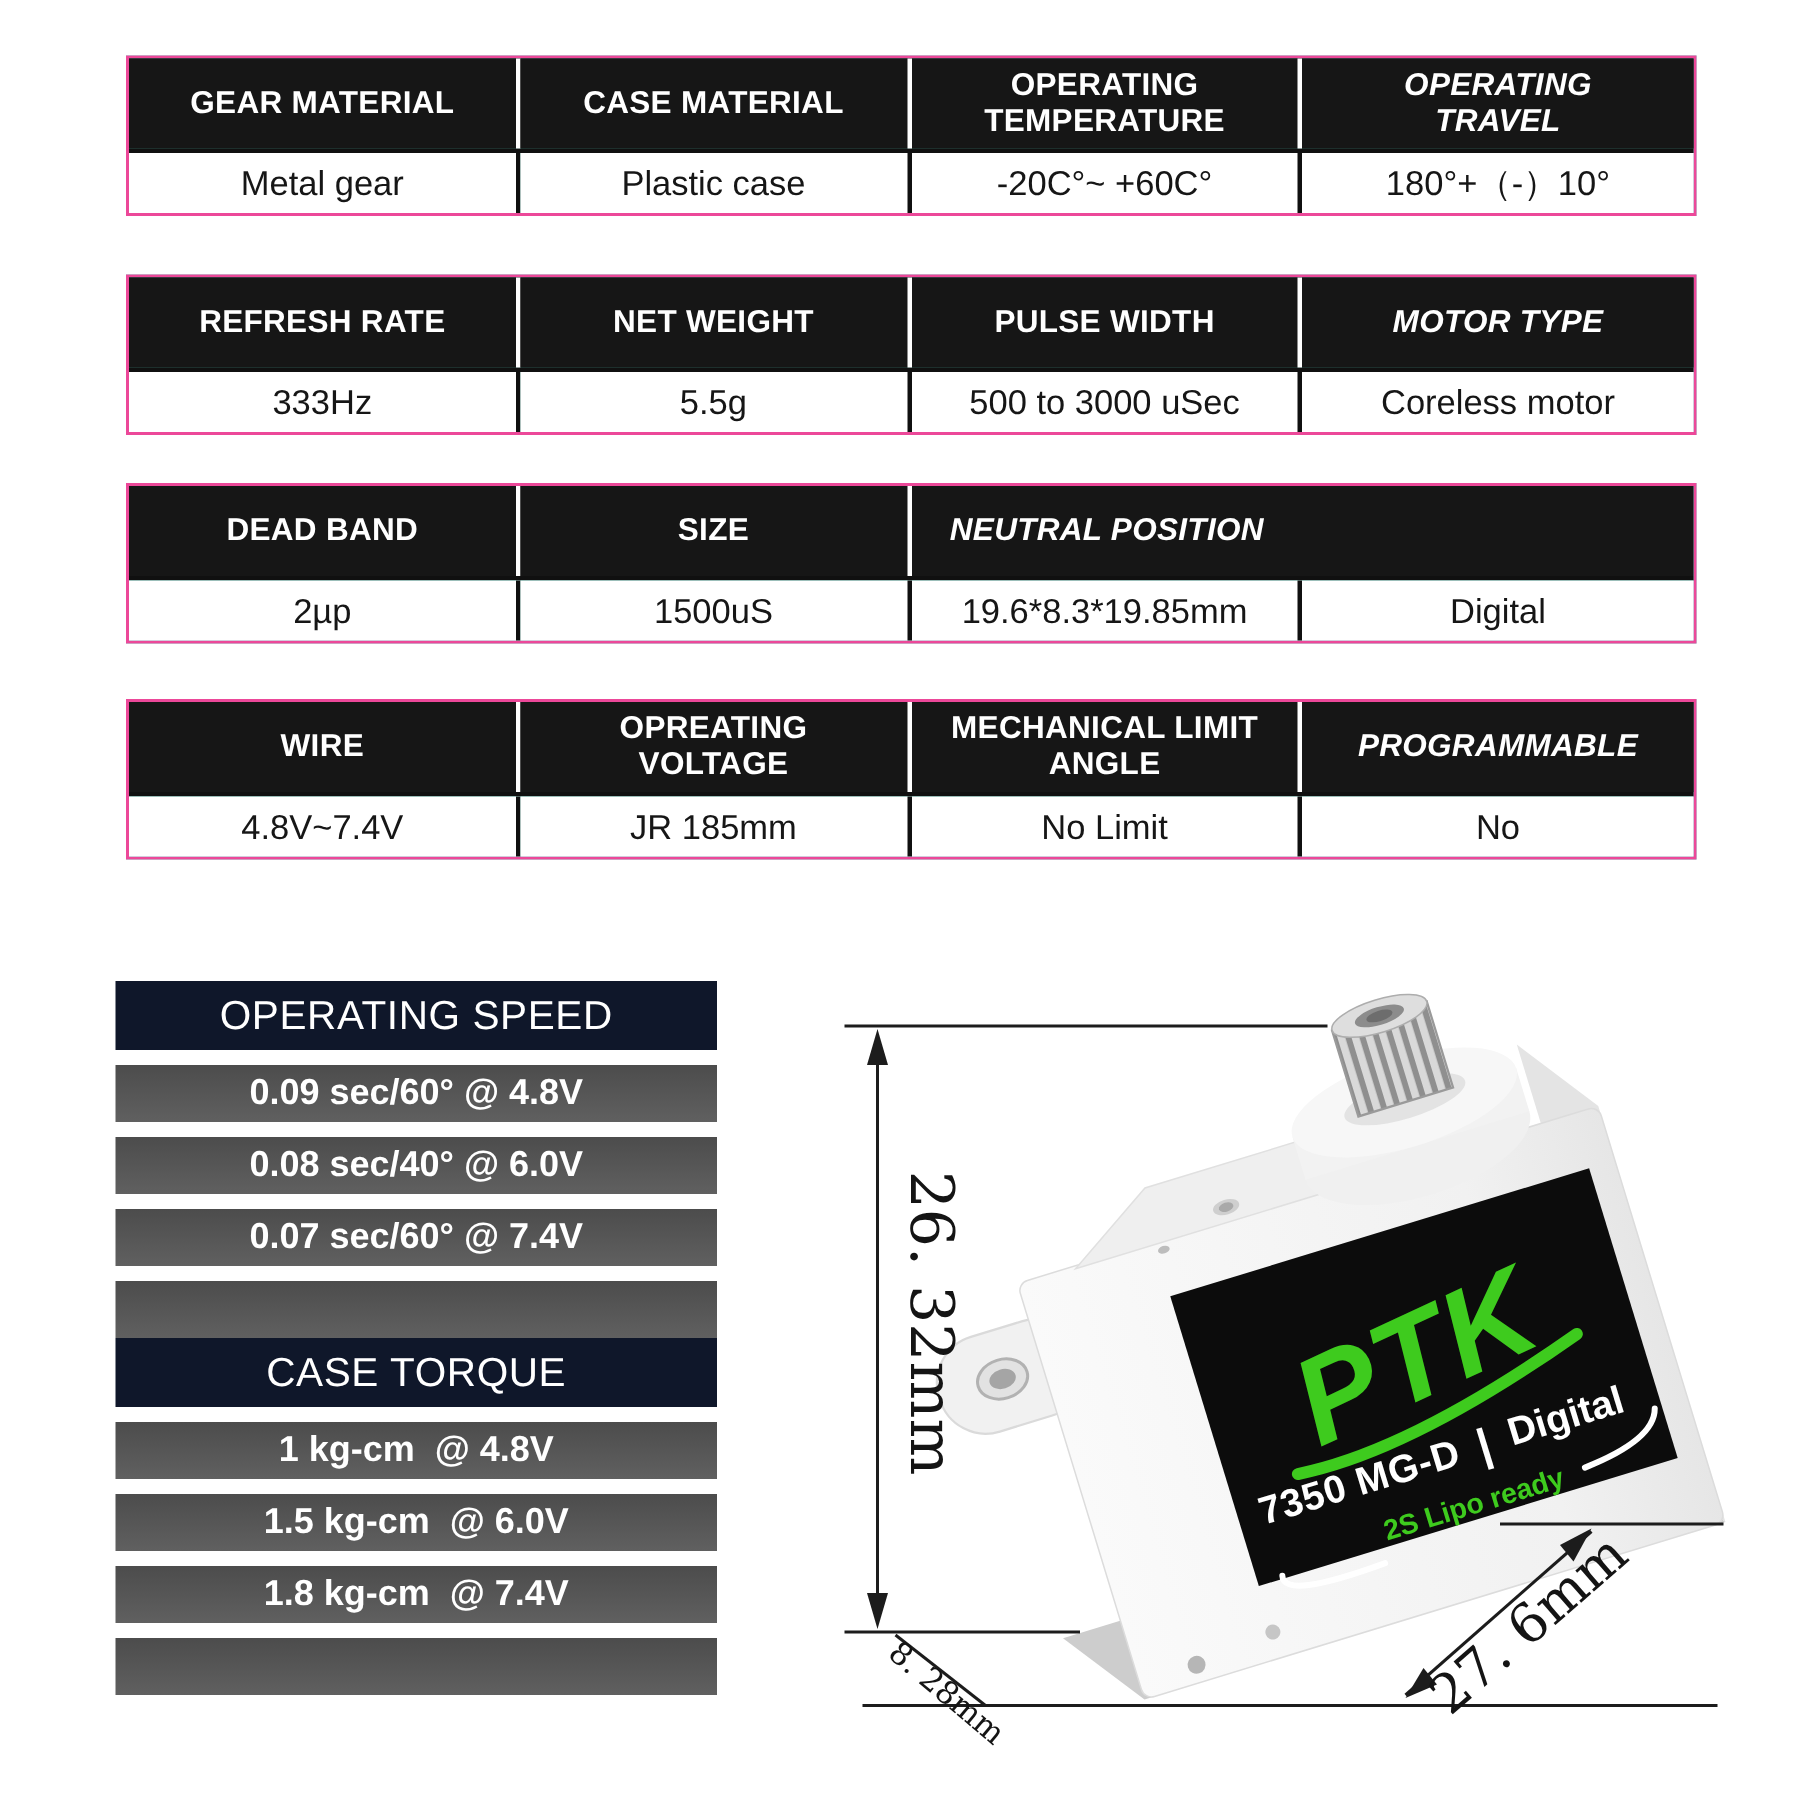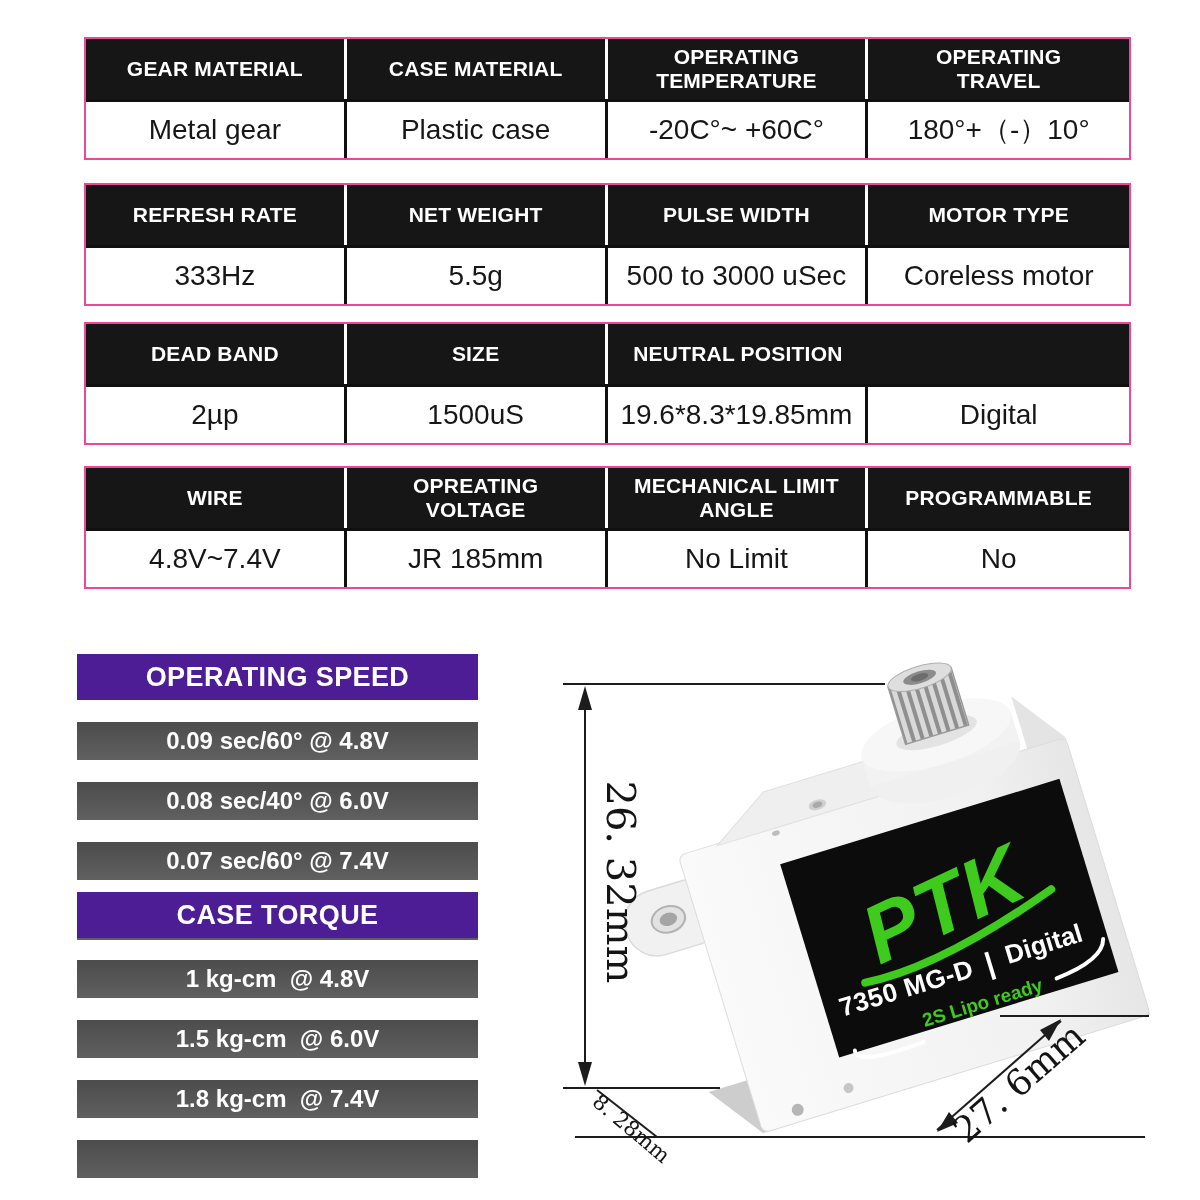--- a/index.html
+++ b/index.html
@@ -5,31 +5,31 @@
   html,body{margin:0;padding:0;background:#ffffff;}
   .page{position:relative;width:1200px;height:1200px;background:#ffffff;overflow:hidden;
         font-family:"Liberation Sans", sans-serif;}
 
   
   .spec-table{position:absolute;left:84px;width:1043px;border:2px solid #ec4899;background:#5eead4;}
   .hrow{display:grid;grid-template-columns:repeat(4,1fr);background:#161616;}
   .hcell{height:60px;display:flex;align-items:center;justify-content:center;text-align:center;
          color:#ffffff;font-weight:bold;font-size:21px;line-height:1.12;background:#161616;
          border-right:3px solid #ffffff;padding:0 24px;letter-spacing:.2px;}
-  .hcell:last-child{border-right:none;}
+  .hcell:last-child{border-right:none;font-style:italic;}
   .vrow{display:grid;grid-template-columns:repeat(4,1fr);border-top:3px solid #101010;}
-  .vcell{height:56px;display:flex;align-items:center;justify-content:center;font-size:28px;
+  .vcell{height:40px;display:flex;align-items:center;justify-content:center;font-size:23px;
          color:#161616;background:#ffffff;border-right:3px solid #101010;white-space:pre;}
   .vcell:last-child{border-right:none;}
 
   
   .dark-table{position:absolute;left:77px;width:401px;}
-  .dark-title{height:46px;background:#4c1d95;color:#ffffff;font-weight:bold;font-size:27px;
+  .dark-title{height:46px;background:#0f172a;color:#ffffff;font-weight:normal;font-size:27px;
               display:flex;align-items:center;justify-content:center;letter-spacing:.4px;}
-  .srow{height:38px;margin-top:22px;background:linear-gradient(180deg,#4c4c4c,#606060);
+  .srow{height:38px;margin-top:10px;background:linear-gradient(180deg,#4c4c4c,#606060);
         color:#ffffff;font-weight:bold;font-size:24px;display:flex;align-items:center;
         justify-content:center;white-space:pre;}
 
   
   .servo-svg{position:absolute;left:545px;top:630px;width:630px;height:560px;}
   .dim-text{font-family:"DejaVu Serif", serif;fill:#141414;}
   .lbl-sans{font-family:"Liberation Sans", sans-serif;}
 </style>
 </head>
 <body>

